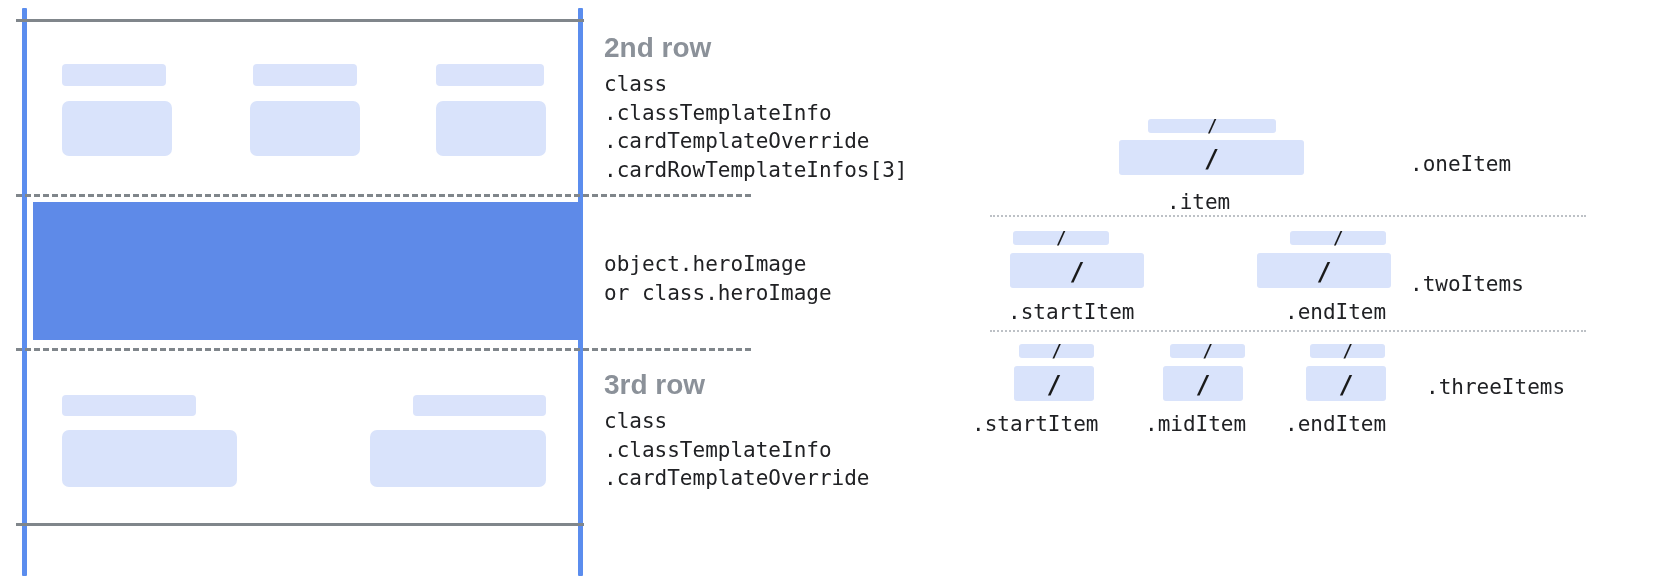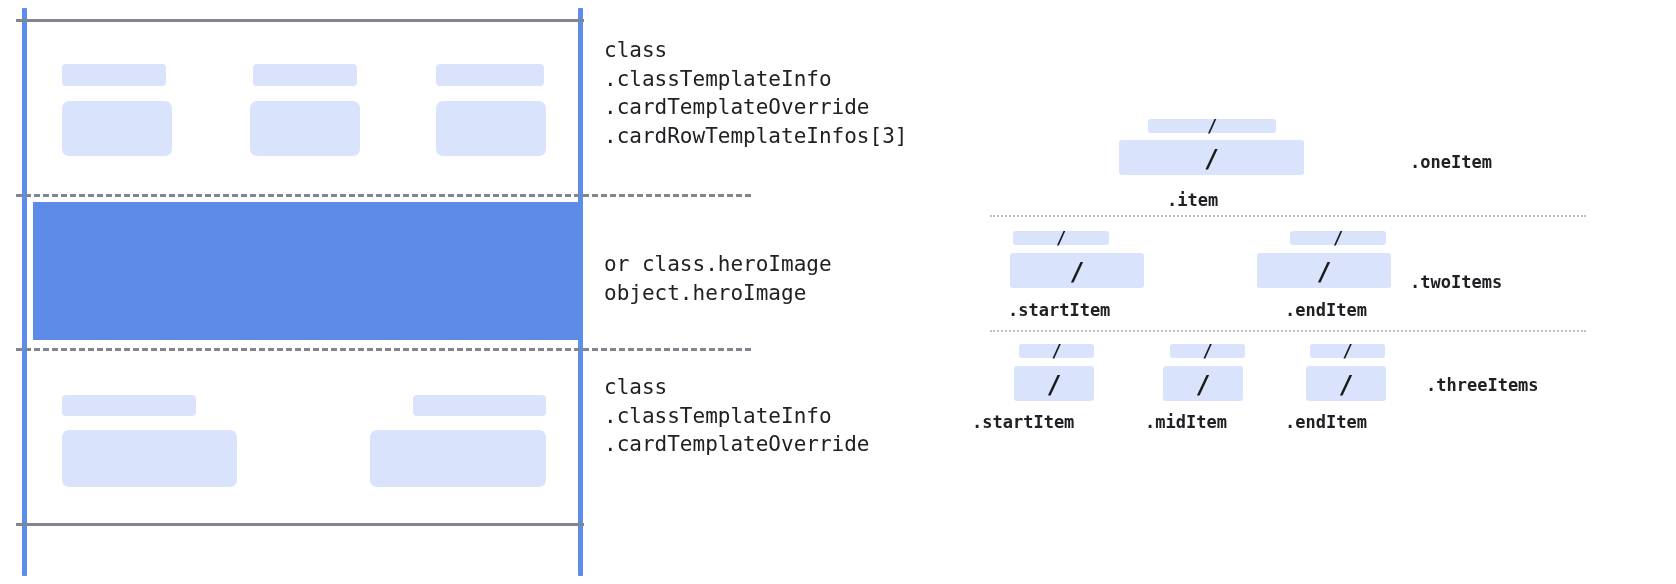--- a/index.html
+++ b/index.html
@@ -96,24 +96,23 @@
     font-weight: bold;
     color: #1a1a1a;
     line-height: 1;
   }
   .ibox.small .slash { font-size: 17px; }
   .ibox.large .slash { font-size: 25px; }
 
   .caption {
     position: absolute;
     font-family: "DejaVu Sans Mono", "Liberation Mono", monospace;
-    font-size: 17px;
+    font-size: 21px;
     color: #202124;
     white-space: pre;
-    font-weight: bold;
   }
 
   .sep-dotted {
     position: absolute;
     height: 0;
     border-top: 2px dotted #bdc1c6;
   }
 </style>
 </head>
 <body>
@@ -140,32 +139,34 @@
   <div class="chip" style="left:413px; top:395px; width:133px; height:21px;"></div>
 
   <div class="chip big" style="left:62px;  top:430px; width:175px; height:57px;"></div>
   <div class="chip big" style="left:370px; top:430px; width:176px; height:57px;"></div>
 </div>
 
 <div class="abs hrule-dashed d1"></div>
 <div class="abs hrule-dashed d2"></div>
 
 <div class="abs" style="left:604px; top:31px;">
+  <div class="rowtitle">2nd row</div>
   <div class="mono" style="margin-top:5px;">class</div>
   <div class="mono">.classTemplateInfo</div>
   <div class="mono">.cardTemplateOverride</div>
   <div class="mono">.cardRowTemplateInfos[3]</div>
 </div>
 
 <div class="abs" style="left:604px; top:250px;">
+  <div class="mono">object.heroImage</div>
   <div class="mono">or class.heroImage</div>
-  <div class="mono">object.heroImage</div>
 </div>
 
 <div class="abs" style="left:604px; top:368px;">
+  <div class="rowtitle">3rd row</div>
   <div class="mono" style="margin-top:5px;">class</div>
   <div class="mono">.classTemplateInfo</div>
   <div class="mono">.cardTemplateOverride</div>
 </div>
 
 <div class="abs" id="item-diagram">
 
   <div class="abs">
     <div class="ibox small" style="left:188px; top:119px; width:128px; height:14px;">
       <span class="slash">/</span>

